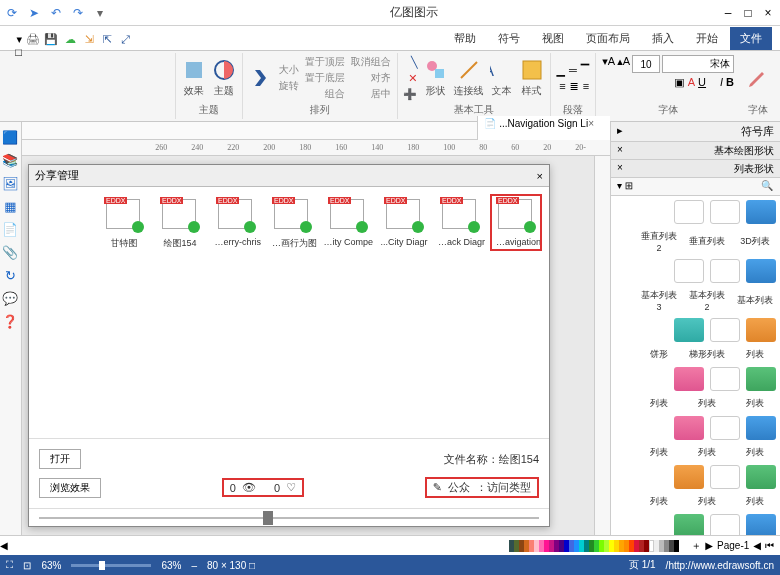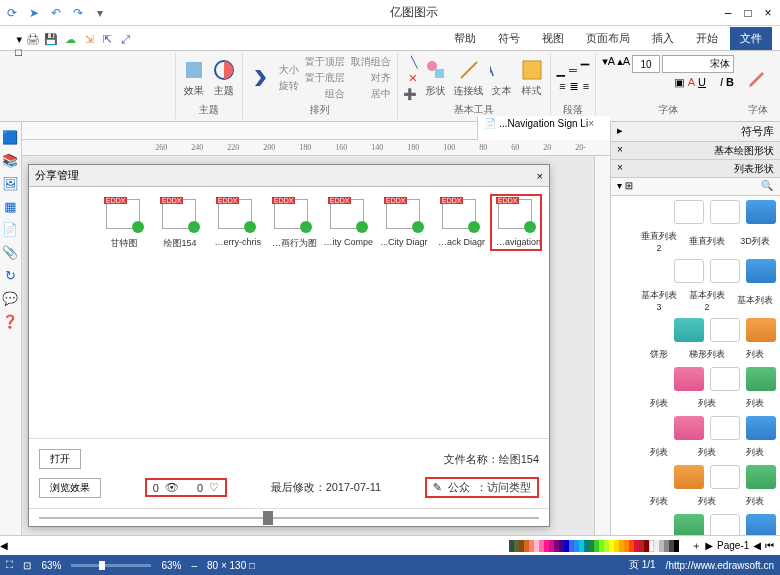--- a/index.html
+++ b/index.html
@@ -441,21 +441,20 @@
             <div class="popup-row" style="justify-content:space-between">
               <span><span>文件名称：</span><span>绘图154</span></span>
               <button class="popup-btn">打开</button>
             </div>
             <div class="popup-row" style="justify-content:space-between">
               <span class="boxed">
                   <span>访问类型：</span>
                   <span>公众</span>
                   <span>✎</span>
                 </span>
-              <span><span>最后修改：</span><span>2017-07-11</span></span>
               <span class="boxed"><span>♡</span><span>0</span>&nbsp;&nbsp;<span>👁</span><span>0</span></span>
               <button class="popup-btn">浏览效果</button>
             </div>
           </div>
           <div class="popup-slider">
               <div class="track"></div>
               <div class="handle"></div>
             </div>
         </div>
 

